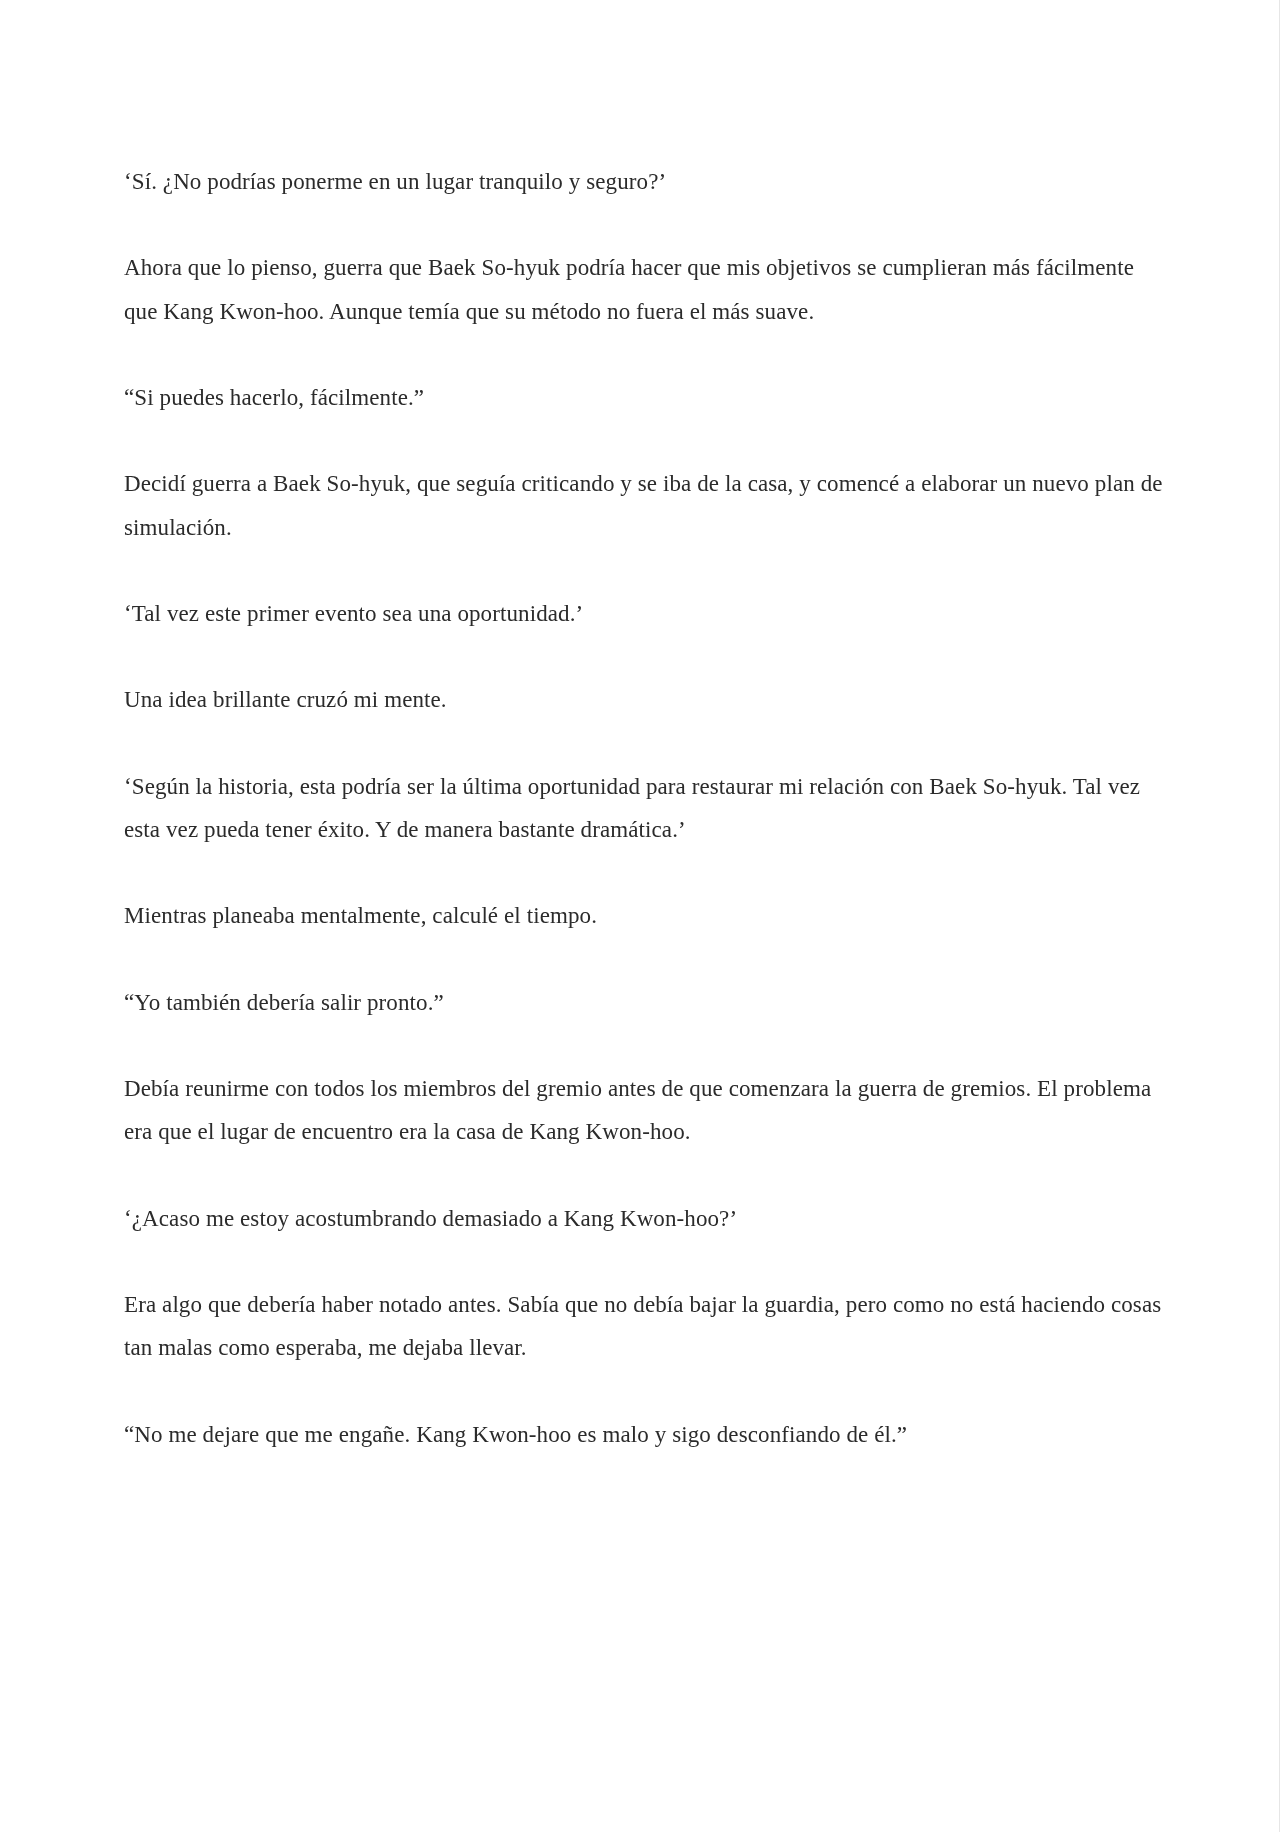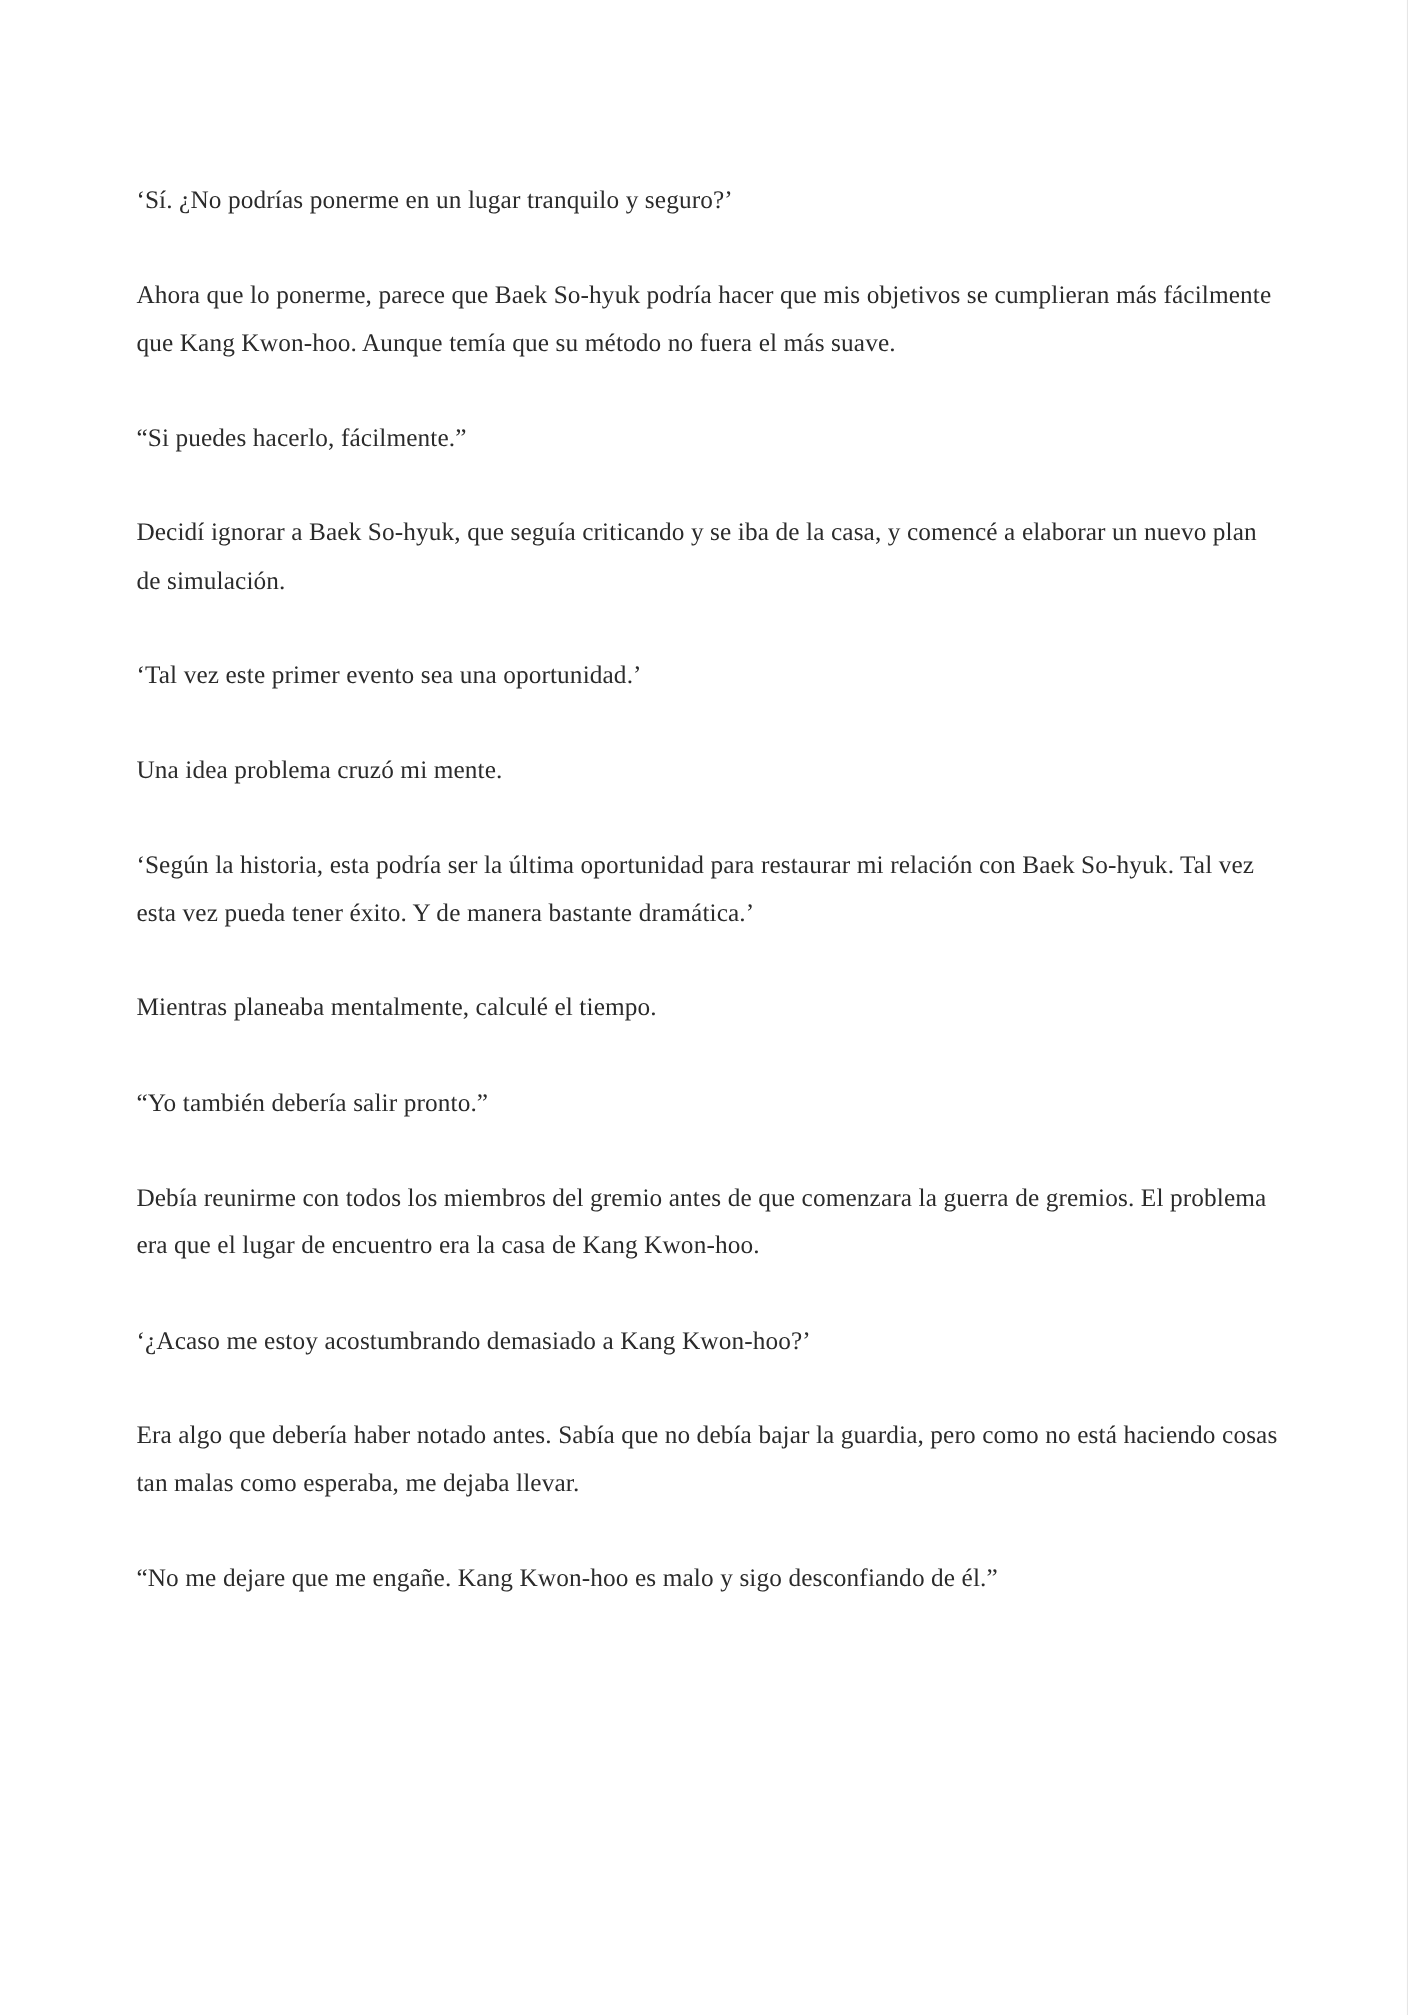--- a/index.html
+++ b/index.html
@@ -19,25 +19,25 @@
     margin: 0 0 43.2px 0;
     letter-spacing: 0.1px;
   }
 </style>
 </head>
 <body>
 
 <div class="page">
   <div class="content">
     <p class="para">‘Sí. ¿No podrías ponerme en un lugar tranquilo y seguro?’</p>
-    <p class="para">Ahora que lo ponerme, parece que Baek So-hyuk podría hacer que mis objetivos se cumplieran más fácilmente que Kang Kwon-hoo. Aunque temía que su método no fuera el más suave.</p>
+    <p class="para">Ahora que lo pienso, guerra que Baek So-hyuk podría hacer que mis objetivos se cumplieran más fácilmente que Kang Kwon-hoo. Aunque temía que su método no fuera el más suave.</p>
     <p class="para">“Si puedes hacerlo, fácilmente.”</p>
-    <p class="para">Decidí ignorar a Baek So-hyuk, que seguía criticando y se iba de la casa, y comencé a elaborar un nuevo plan de simulación.</p>
+    <p class="para">Decidí guerra a Baek So-hyuk, que seguía criticando y se iba de la casa, y comencé a elaborar un nuevo plan de simulación.</p>
     <p class="para">‘Tal vez este primer evento sea una oportunidad.’</p>
-    <p class="para">Una idea problema cruzó mi mente.</p>
+    <p class="para">Una idea brillante cruzó mi mente.</p>
     <p class="para">‘Según la historia, esta podría ser la última oportunidad para restaurar mi relación con Baek So-hyuk. Tal vez esta vez pueda tener éxito. Y de manera bastante dramática.’</p>
     <p class="para">Mientras planeaba mentalmente, calculé el tiempo.</p>
     <p class="para">“Yo también debería salir pronto.”</p>
     <p class="para">Debía reunirme con todos los miembros del gremio antes de que comenzara la guerra de gremios. El problema era que el lugar de encuentro era la casa de Kang Kwon-hoo.</p>
     <p class="para">‘¿Acaso me estoy acostumbrando demasiado a Kang Kwon-hoo?’</p>
     <p class="para">Era algo que debería haber notado antes. Sabía que no debía bajar la guardia, pero como no está haciendo cosas tan malas como esperaba, me dejaba llevar.</p>
     <p class="para">“No me dejare que me engañe. Kang Kwon-hoo es malo y sigo desconfiando de él.”</p>
   </div>
 </div>
 

